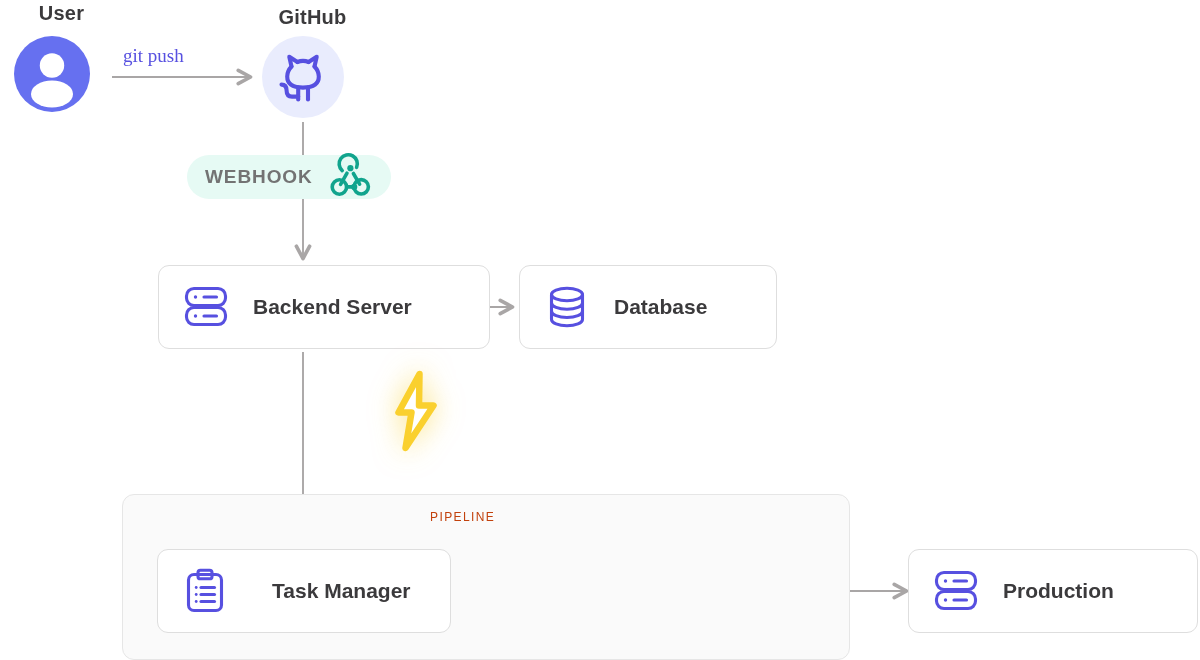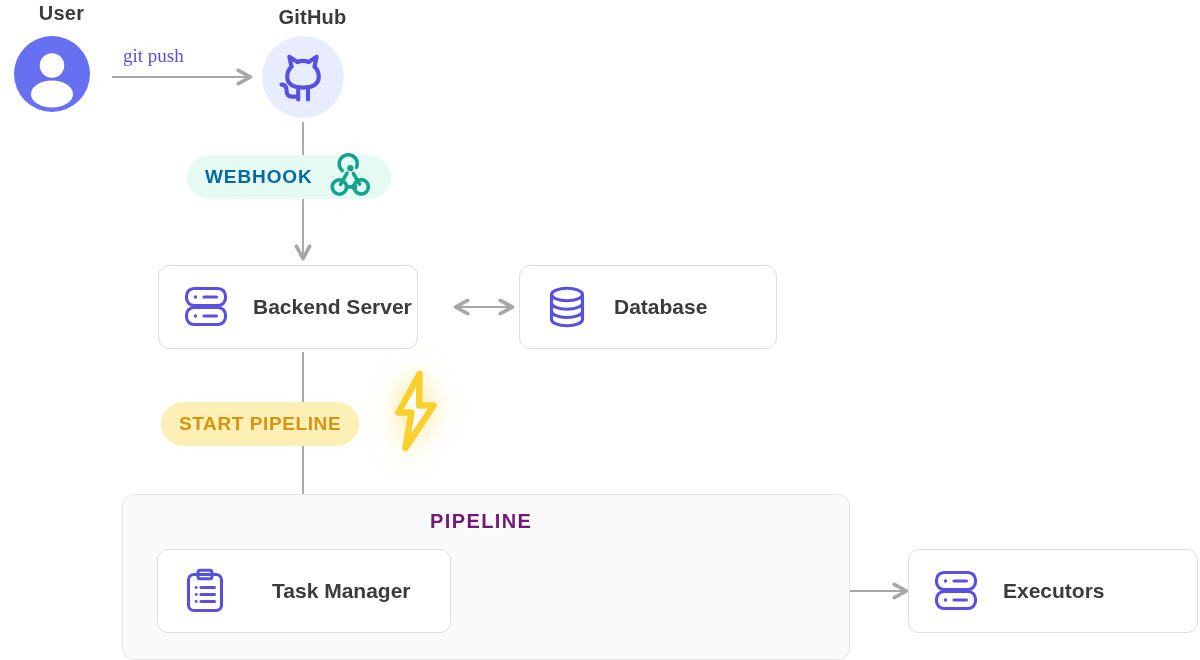--- a/index.html
+++ b/index.html
@@ -41,21 +41,21 @@
   
   .badge {
     display: flex; align-items: center;
     border-radius: 999px;
     height: 44px;
     padding: 0 18px;
     white-space: nowrap;
   }
   .badge-webhook { background: #E6FAF4; }
   .badge-webhook .badge-text {
-    color: #0369a1; font-size: 19px; font-weight: bold; letter-spacing: .9px;
+    color: #737373; font-size: 19px; font-weight: bold; letter-spacing: .9px;
   }
   .badge-pipeline { background: #FCF0B6; }
   .badge-pipeline .badge-text {
     color: #D8940F; font-size: 19px; font-weight: bold; letter-spacing: .6px;
   }
   .badge-icon { margin-left: 12px; display: flex; align-items: center; }
 
   
   .node {
     display: flex; align-items: center;
@@ -71,21 +71,21 @@
     font-size: 21px; font-weight: bold; color: #3b3a3c; white-space: nowrap;
   }
 
   
   .group-box {
     background: #FAFAFA;
     border: 1.4px solid #E6E6E6;
     border-radius: 12px;
   }
   .group-title {
-    font-size: 20px; font-weight: bold; color: #701a75;
+    font-size: 12px; font-weight: normal; color: #c2410c;
     letter-spacing: 1.4px; white-space: nowrap;
   }
 
   svg { display: block; overflow: visible; }
   .edge-layer { position: absolute; left: 0; top: 0; width: 1200px; height: 660px; pointer-events: none; }
 </style>
 </head>
 <body>
 
 <div id="stage">
@@ -158,21 +158,21 @@
 
         <path d="M28.4 20.5 L34.6 31.2"></path>
         <circle cx="36.2" cy="33.8" r="7.2"></circle>
 
         <path d="M21.6 33.9 L29.2 33.9"></path>
         <circle cx="29.2" cy="33.9" r="3.1" fill="#11A48D" stroke="none"></circle>
       </svg>
     </span>
   </div>
 
-  <div class="abs node" style="left:158px; top:265px; width:260px;">
+  <div class="abs node" style="left:158px; top:265px; width:332px;">
     <span class="node-icon">
       <svg width="50" height="50" viewBox="0 0 50 50" fill="none" stroke="#5750E0" stroke-width="3.1" stroke-linecap="round" stroke-linejoin="round">
         <rect x="5.5" y="6.5" width="39" height="17" rx="7.5"></rect>
         <rect x="5.5" y="25.5" width="39" height="17" rx="7.5"></rect>
         <circle cx="14.5" cy="15" r="1.7" fill="#5750E0" stroke="none"></circle>
         <path d="M23 15 L35.5 15"></path>
         <circle cx="14.5" cy="34" r="1.7" fill="#5750E0" stroke="none"></circle>
         <path d="M23 34 L35.5 34"></path>
       </svg>
     </span>
@@ -184,23 +184,20 @@
       <svg width="50" height="50" viewBox="0 0 50 50" fill="none" stroke="#5750E0" stroke-width="3.1" stroke-linecap="round" stroke-linejoin="round">
         <ellipse cx="25" cy="12.5" rx="15.5" ry="6.2"></ellipse>
         <path d="M9.5 12.5 L9.5 37.5 A15.5 6.2 0 0 0 40.5 37.5 L40.5 12.5"></path>
         <path d="M9.5 21 A15.5 6.2 0 0 0 40.5 21"></path>
         <path d="M9.5 29.3 A15.5 6.2 0 0 0 40.5 29.3"></path>
       </svg>
     </span>
     <span class="node-label">Database</span>
   </div>
 
-  <div class="abs badge badge-pipeline" style="left:161px; top:402px;">
-    <span class="badge-text">START PIPELINE</span>
-  </div>
 
   <div class="abs" style="left:389px; top:372px; width:54px; height:78px;
               filter: drop-shadow(0 0 14px rgba(250,208,46,.55));">
     <svg width="54" height="78" viewBox="0 0 54 78">
       <path d="M30.5 2 L9.5 40.5 L22.5 40.5 L16.5 76 L44.5 33.5 L30 33.5 Z" fill="#FFFFFF" stroke="#FAD02E" stroke-width="6.5" stroke-linejoin="round" stroke-linecap="round"></path>
     </svg>
   </div>
 
   <div class="abs group-box" style="left:122px; top:494px; width:728px; height:166px;"></div>
   <div class="abs group-title" style="left:430px; top:510px;">PIPELINE</div>
@@ -226,16 +223,16 @@
     <span class="node-icon">
       <svg width="50" height="50" viewBox="0 0 50 50" fill="none" stroke="#5750E0" stroke-width="3.1" stroke-linecap="round" stroke-linejoin="round">
         <rect x="5.5" y="6.5" width="39" height="17" rx="7.5"></rect>
         <rect x="5.5" y="25.5" width="39" height="17" rx="7.5"></rect>
         <circle cx="14.5" cy="15" r="1.7" fill="#5750E0" stroke="none"></circle>
         <path d="M23 15 L35.5 15"></path>
         <circle cx="14.5" cy="34" r="1.7" fill="#5750E0" stroke="none"></circle>
         <path d="M23 34 L35.5 34"></path>
       </svg>
     </span>
-    <span class="node-label">Executors</span>
+    <span class="node-label">Production</span>
   </div>
 
 </div>
 
 </body></html>

